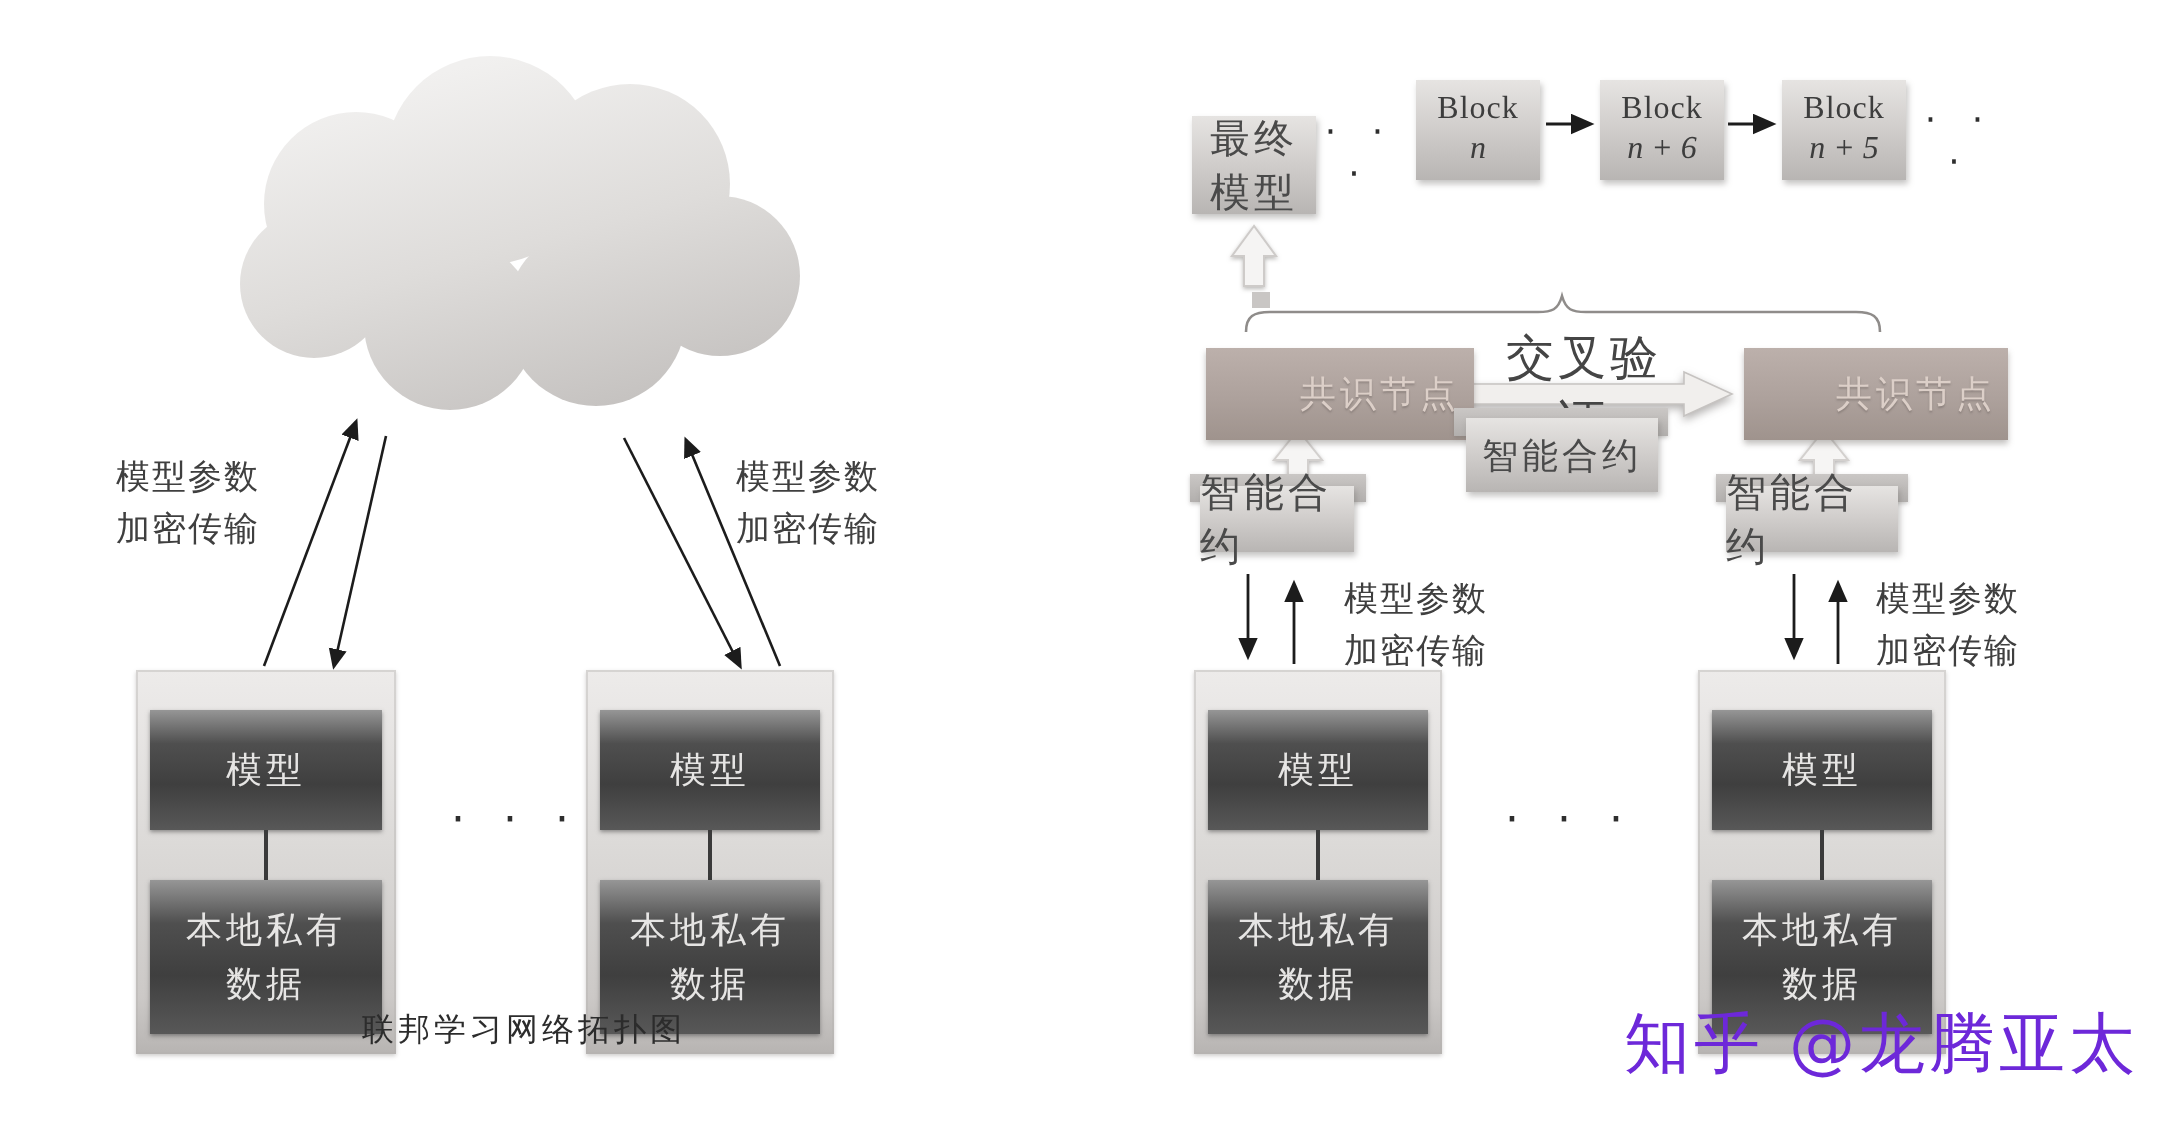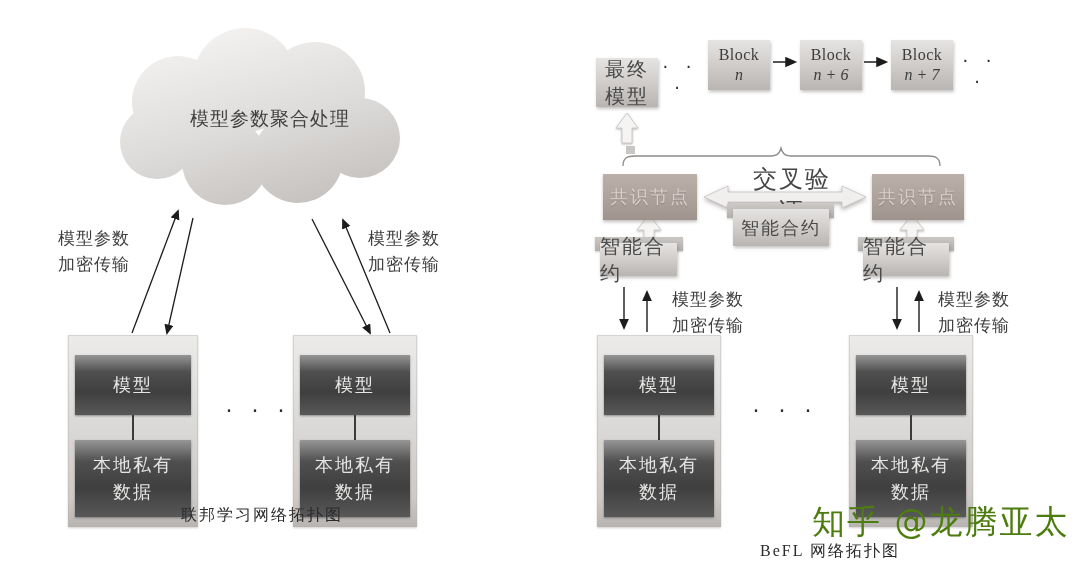--- a/index.html
+++ b/index.html
@@ -41,26 +41,27 @@
   }
   .block-title{font-size:16px;line-height:1.25;letter-spacing:.5px;}
   .block-sub{font-size:16px;font-style:italic;line-height:1.2;}
   .cn-box{font-size:20px;letter-spacing:2px;color:#4a4a4a;}
   .consensus{
     background:linear-gradient(180deg,#bcb0ab 0%,#ada19c 55%,#9f938d 100%);
     color:#dccfc8;display:flex;align-items:center;justify-content:center;
     font-size:18px;letter-spacing:2px;
     box-shadow:0 2px 3px rgba(105,99,95,.4);
     text-shadow:0 1px 1px rgba(90,80,76,.35);
+    padding-left:40px;
   }
   .tab{background:linear-gradient(180deg,#cac7c5,#b2afad);box-shadow:0 1px 2px rgba(110,107,104,.35);}
 
   .watermark{
     font-family:"DejaVu Sans","Liberation Sans",sans-serif;
-    font-size:33px;font-weight:500;color:#4d7c0f;letter-spacing:2px;white-space:nowrap;z-index:20;
+    font-size:33px;font-weight:500;color:#6d28d9;letter-spacing:2px;white-space:nowrap;z-index:20;
   }
 </style>
 </head>
 <body>
 
 <div id="canvas">
 
   <svg class="overlay">
     <defs>
       <linearGradient id="cg" gradientUnits="userSpaceOnUse" x1="250" y1="28" x2="300" y2="210">
@@ -106,21 +107,20 @@
     <polygon points="912,215 900,230 907,230 907,246 917,246 917,230 924,230" fill="#f6f5f4" stroke="#d3d0ce" stroke-width="1" style="filter:drop-shadow(0 1px 1px rgba(118,114,111,.5));"></polygon>
 
     <g stroke="#1c1c1c" stroke-width="1.4" fill="none">
       <line x1="624" y1="287" x2="624" y2="328" marker-end="url(#ah)"></line>
       <line x1="647" y1="332" x2="647" y2="292" marker-end="url(#ah)"></line>
       <line x1="897" y1="287" x2="897" y2="328" marker-end="url(#ah)"></line>
       <line x1="919" y1="332" x2="919" y2="292" marker-end="url(#ah)"></line>
     </g>
   </svg>
 
-  <div class="abs" style="left:160px;top:106px;width:220px;text-align:center;font-size:19px;color:#3f3f3f;letter-spacing:1px;">模型参数聚合处理</div>
 
   <div class="abs lbl" style="left:58px;top:226px;width:90px;">
     <div>模型参数</div>
     <div>加密传输</div>
   </div>
   <div class="abs lbl" style="left:368px;top:226px;width:90px;">
     <div>模型参数</div>
     <div>加密传输</div>
   </div>
 
@@ -161,21 +161,21 @@
   <div class="abs gray-box" style="left:708px;top:40px;width:62px;height:50px;">
     <span class="block-title">Block</span>
     <span class="block-sub">n</span>
   </div>
   <div class="abs gray-box" style="left:800px;top:40px;width:62px;height:50px;">
     <span class="block-title">Block</span>
     <span class="block-sub">n + 6</span>
   </div>
   <div class="abs gray-box" style="left:891px;top:40px;width:62px;height:50px;">
     <span class="block-title">Block</span>
-    <span class="block-sub">n + 7</span>
+    <span class="block-sub">n + 5</span>
   </div>
   <div class="abs dots" style="left:955px;top:50px;width:50px;font-size:18px;">· · ·</div>
 
   <div class="abs" style="left:742px;top:163px;width:100px;text-align:center;font-size:24px;color:#454545;letter-spacing:2px;">交叉验证</div>
 
   <div class="abs consensus" style="left:603px;top:174px;width:94px;height:46px;">
     <span>共识节点</span>
   </div>
   <div class="abs consensus" style="left:872px;top:174px;width:92px;height:46px;">
     <span>共识节点</span>
@@ -221,17 +221,16 @@
     <div class="abs box-dark" style="left:7px;top:20px;width:110px;height:60px;">
       <span>模型</span>
     </div>
     <div class="abs connector" style="left:61px;top:80px;height:25px;"></div>
     <div class="abs box-dark" style="left:7px;top:105px;width:110px;height:77px;">
       <span>本地私有</span>
       <span>数据</span>
     </div>
   </div>
 
-  <div class="abs caption" style="left:718px;top:541px;width:224px;">BeFL 网络拓扑图</div>
 
   <div class="abs watermark" style="left:812px;top:500px;">知乎 @龙腾亚太</div>
 
 </div>
 
 </body></html>

